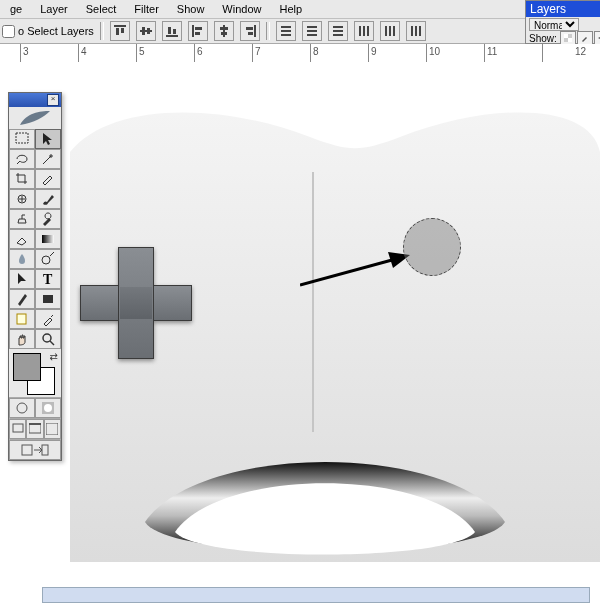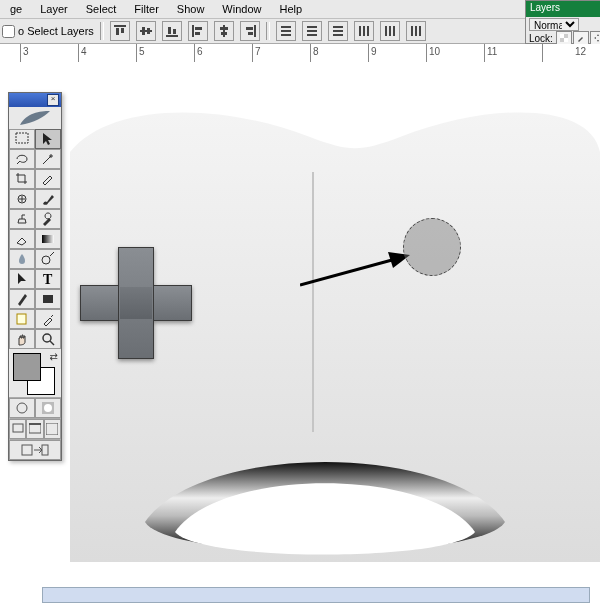--- a/index.html
+++ b/index.html
@@ -16,21 +16,21 @@
   .obtn{width:18px;height:18px;border:1px solid #999;background:#e9e9e9;
     display:inline-flex;align-items:center;justify-content:center}
   .obtn svg{display:block}
   .vsep{width:2px;height:18px;border-left:1px solid #999;border-right:1px solid #fff}
   .ruler{position:absolute;left:0;top:44px;width:600px;height:18px;background:#fff;
     border-bottom:1px solid #999}
   .ruler .tick{position:absolute;top:0;width:1px;height:18px;background:#888}
   .ruler .lbl{position:absolute;top:2px;font-size:10px;color:#555}
   .layers-panel{position:absolute;right:0;top:0;width:74px;height:42px;
     background:#e9e9e9;border:1px solid #888;border-right:none}
-  .layers-panel .hdr{height:14px;background:#15803d;color:#fff;font-size:10px;
+  .layers-panel .hdr{height:14px;background:#1d4ed8;color:#fff;font-size:12px;
     padding:1px 4px;overflow:hidden}
   .layers-panel .row{display:flex;align-items:center;height:14px;padding:0 3px;gap:3px;font-size:10px}
   .layers-panel select{font-size:10px;height:13px;border:1px solid #999;width:50px}
   .canvas-area{position:absolute;left:0;top:62px;width:600px;height:540px;background:#fff}
   .shape{position:absolute;left:60px;top:30px;width:540px;height:470px}
   .dpad{position:absolute;left:80px;top:185px;width:112px;height:112px;
     filter:drop-shadow(0 2px 2px rgba(0,0,0,.4))}
   .dpad .cross{position:relative;width:112px;height:112px}
   .dpad .cross .h,.dpad .cross .v{position:absolute;background:linear-gradient(#8a8e93,#6a6e73);
     border:1px solid #3a3a3a;box-sizing:border-box}
@@ -174,21 +174,21 @@
 </div>
 
 <div class="layers-panel">
   <div class="hdr">Layers</div>
   <div class="row">
     <select>
       <option>Normal</option>
     </select>
   </div>
   <div class="row">
-    <span>Lock:</span>
+    <span>Show:</span>
     <span class="lock-icons">
       <span class="li">
           <svg width="8" height="8">
             <rect width="8" height="8" fill="#ccc"></rect>
             <rect width="4" height="4" fill="#fff"></rect>
             <rect x="4" y="4" width="4" height="4" fill="#fff"></rect>
           </svg>
         </span>
       <span class="li">
           <svg width="8" height="8">

